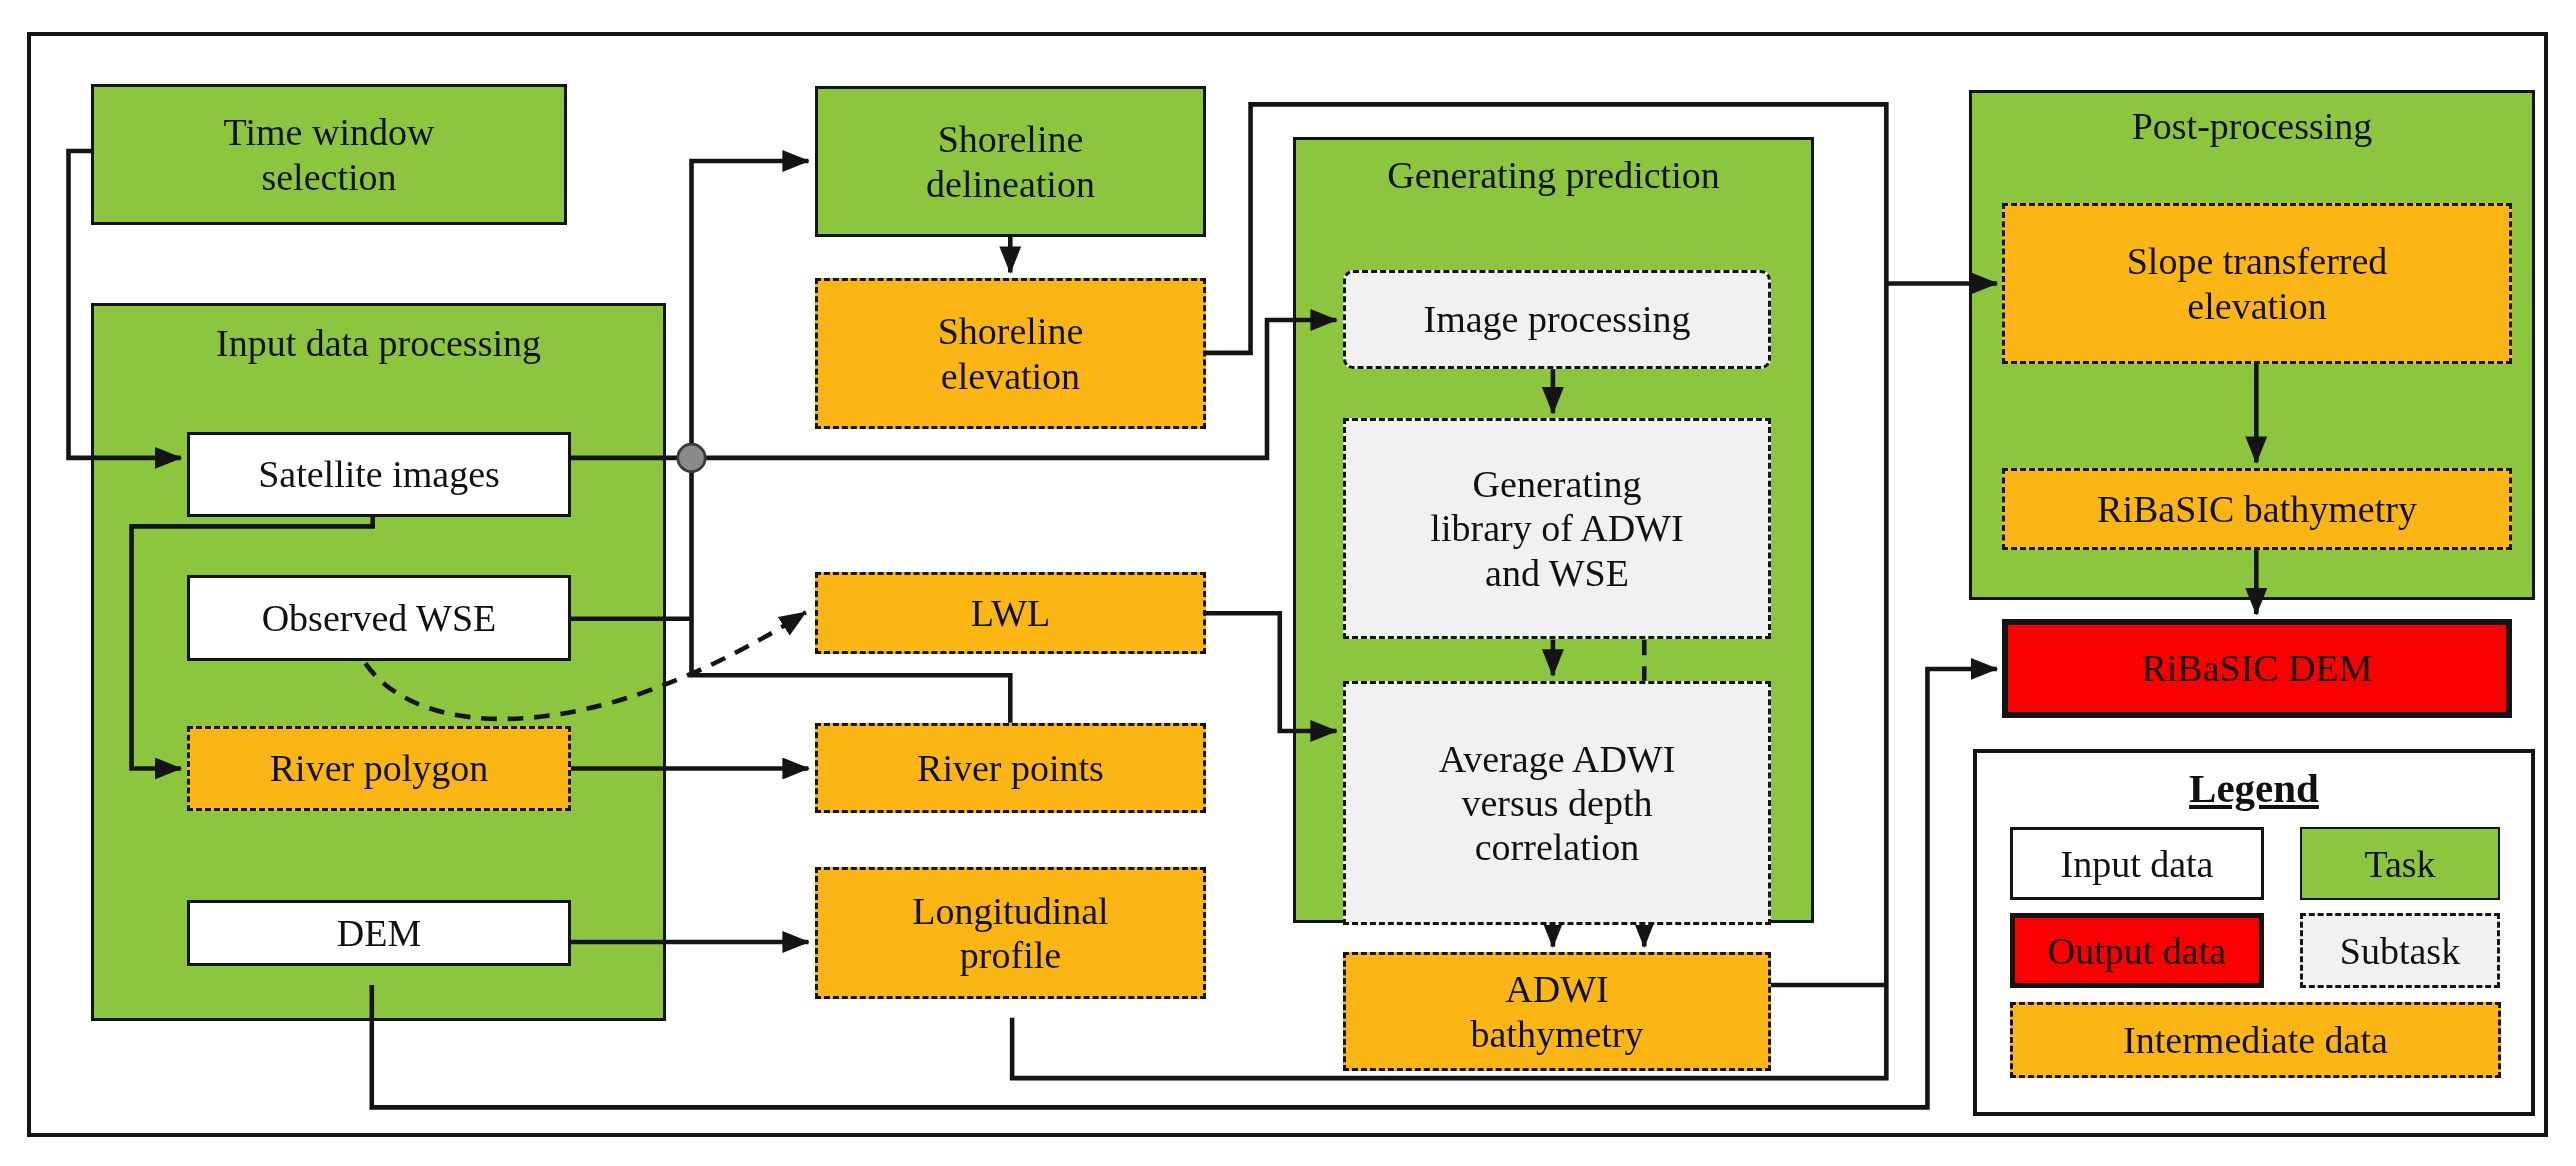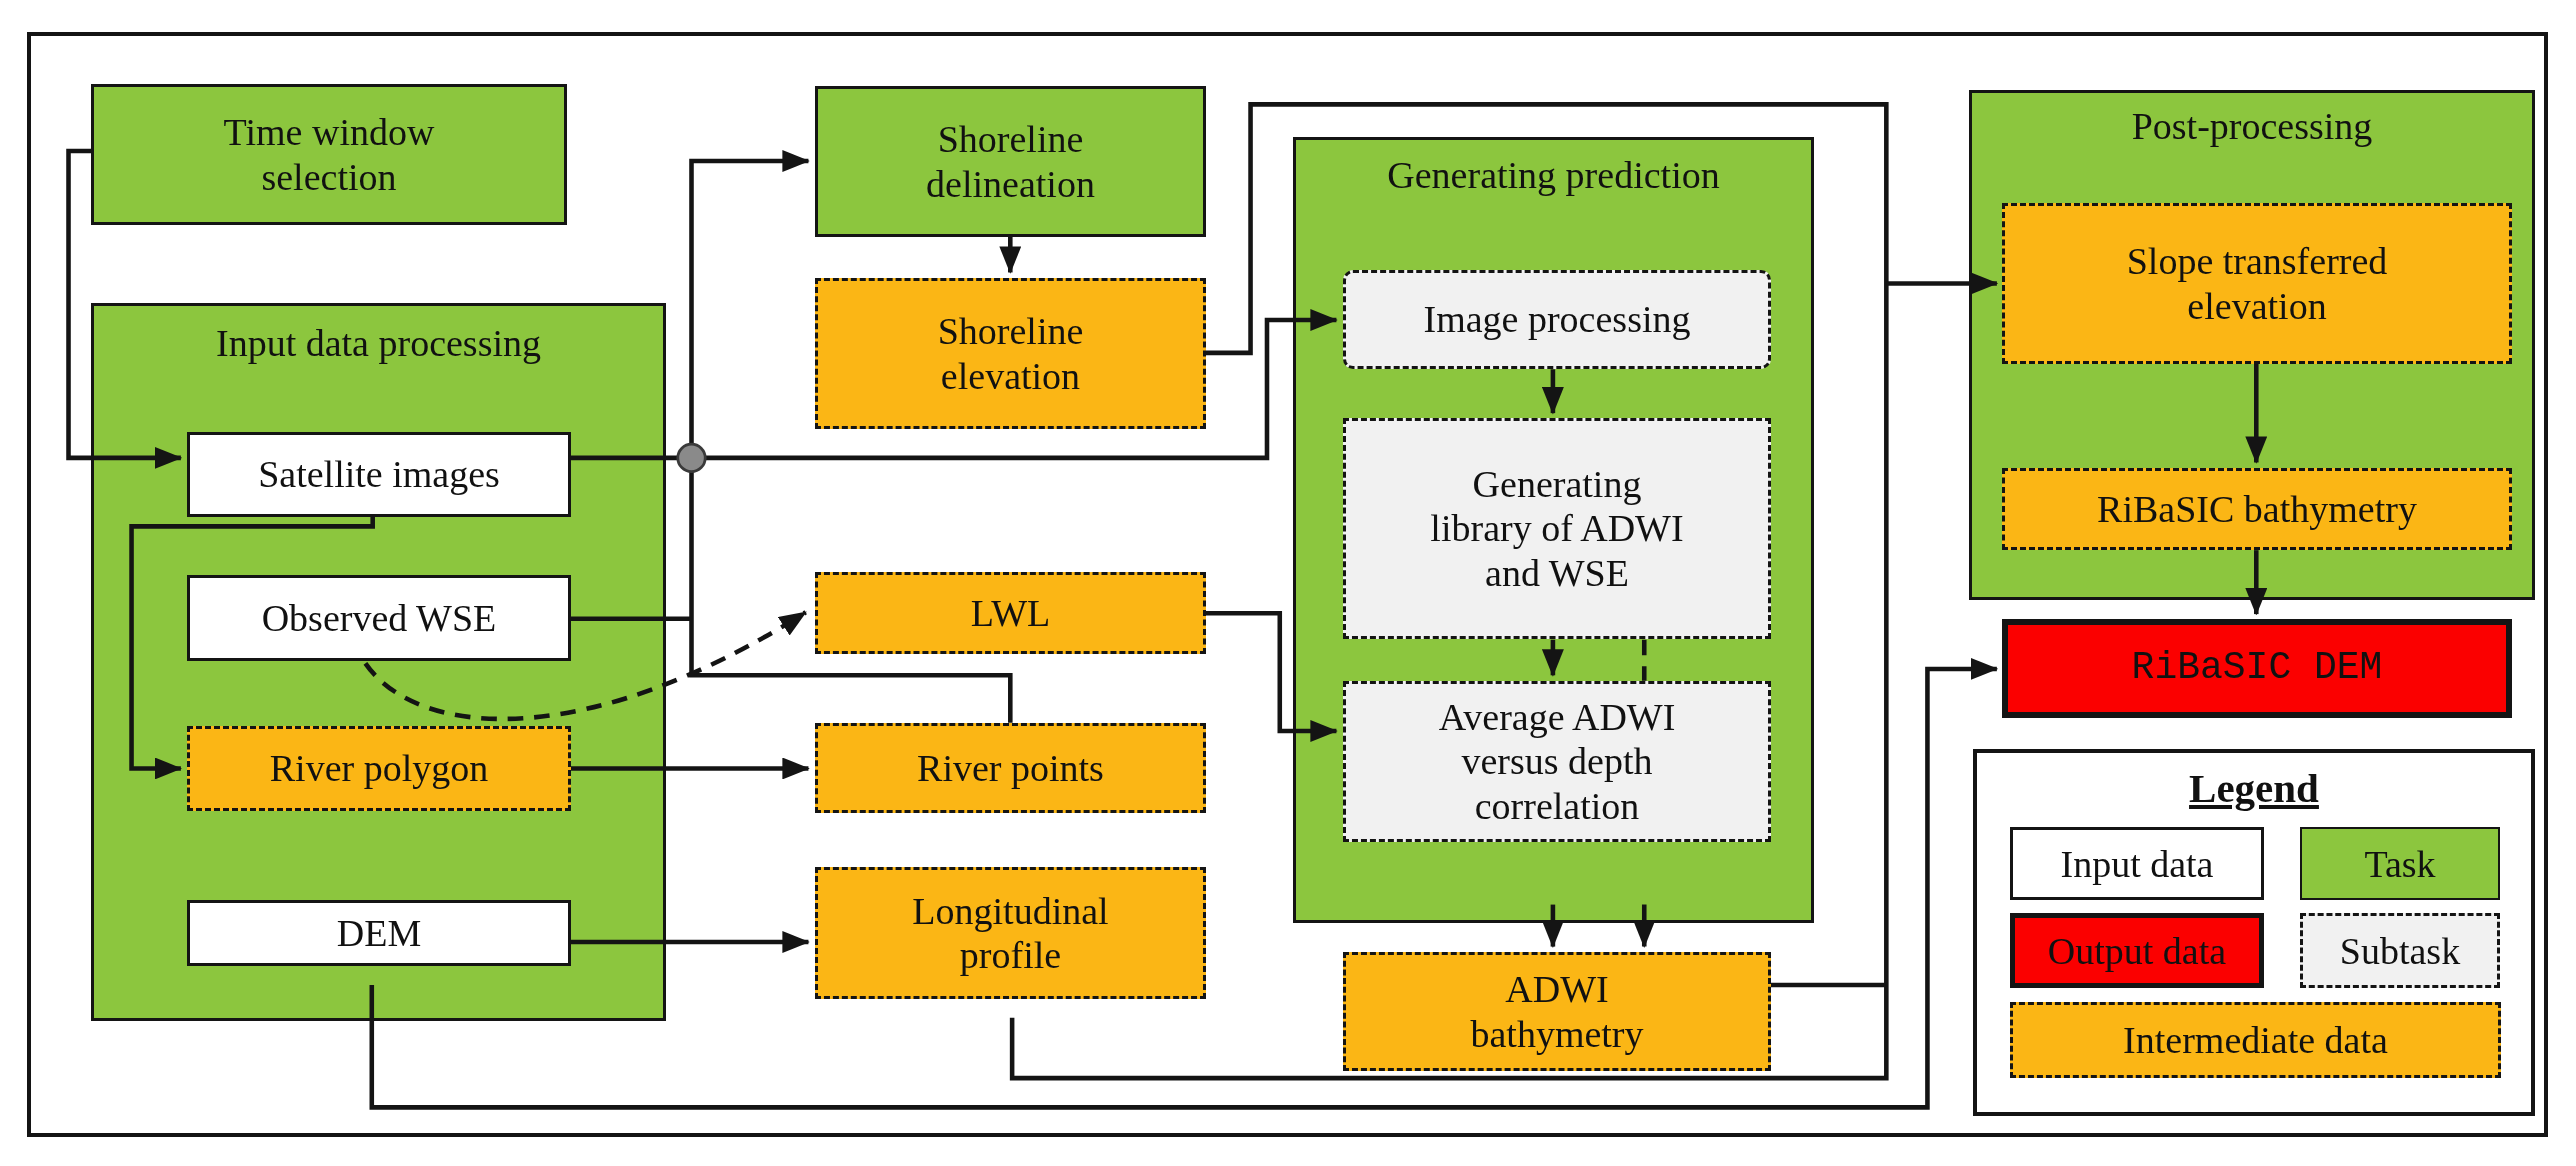--- a/index.html
+++ b/index.html
@@ -16,21 +16,21 @@
   .stage{position:relative;width:2576px;height:1167px;background:#ffffff;overflow:hidden;}
   .frame{position:absolute;left:27px;top:32px;width:2521px;height:1105px;border:4.6px solid var(--line);box-sizing:border-box;background:#ffffff;z-index:0;}
   .box{position:absolute;box-sizing:border-box;display:flex;align-items:center;justify-content:center;text-align:center;font-size:38px;line-height:1.16;white-space:pre-line;}
   .container{z-index:1;justify-content:flex-start;align-items:flex-start;}
   .container .clabel{width:100%;text-align:center;}
   .leaf{z-index:3;}
   .task{background:var(--green);border:3.7px solid var(--line);}
   .inputdata{background:#ffffff;border:3.7px solid var(--line);}
   .intermediate{background:var(--orange);border:3.7px dashed var(--line);}
   .subtask{background:var(--subtask);border:3.7px dashed var(--line);}
-  .output{background:var(--red);border:6.4px solid var(--line);font-family:Liberation Mono, monospace;}
+  .output{background:var(--red);border:6.4px solid var(--line);}
   svg.wires{position:absolute;left:0;top:0;z-index:2;}
   .edge{stroke:var(--line);stroke-width:5;fill:none;}
   .edge.dashed{stroke-dasharray:17 12;}
   .legendbox{position:absolute;box-sizing:border-box;background:#ffffff;border:4.6px solid var(--line);z-index:3;}
   .legendtitle{position:absolute;left:0;top:11px;width:100%;text-align:center;font-size:41px;font-weight:bold;text-decoration:underline;}
   .swatch{position:absolute;box-sizing:border-box;display:flex;align-items:center;justify-content:center;font-size:38px;z-index:4;}
   .sw-input{background:#fff;border:3.7px solid var(--line);}
   .sw-task{background:var(--green);border:2.7px solid var(--line);}
   .sw-output{background:var(--red);border:5.5px solid var(--line);}
   .sw-subtask{background:var(--subtask);border:3.7px dashed var(--line);}
@@ -99,21 +99,21 @@
 elevation</div>
   <div class="box leaf intermediate" style="left:815px;top:572px;width:391px;height:82px;">LWL</div>
   <div class="box leaf intermediate" style="left:815px;top:723px;width:391px;height:90px;">River points</div>
   <div class="box leaf intermediate" style="left:815px;top:867px;width:391px;height:132px;text-align:center;">Longitudinal
 profile</div>
 
   <div class="box leaf subtask" style="left:1343px;top:270px;width:428px;height:99px;border-radius:10px;">Image processing</div>
   <div class="box leaf subtask" style="left:1343px;top:418px;width:428px;height:221px;">Generating
 library of ADWI
 and WSE</div>
-  <div class="box leaf subtask" style="left:1343px;top:681px;width:428px;height:161px;">Average ADWI
+  <div class="box leaf subtask" style="left:1343px;top:681px;width:428px;height:244px;">Average ADWI
 versus depth
 correlation</div>
   <div class="box leaf intermediate" style="left:1343px;top:952px;width:428px;height:119px;">ADWI
 bathymetry</div>
 
   <div class="box leaf intermediate" style="left:2002px;top:203px;width:510px;height:161px;">Slope transferred
 elevation</div>
   <div class="box leaf intermediate" style="left:2002px;top:468px;width:510px;height:82px;">RiBaSIC bathymetry</div>
   <div class="box leaf output" style="left:2002px;top:619px;width:510px;height:99px;">RiBaSIC DEM</div>
 

